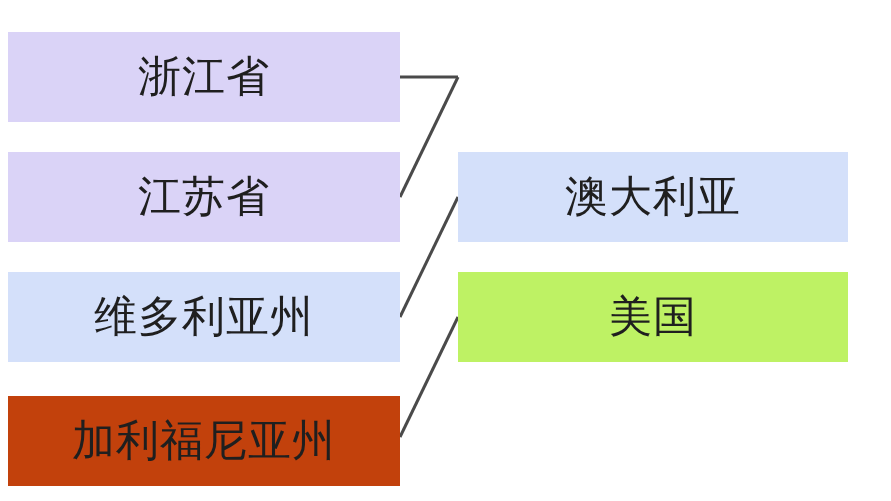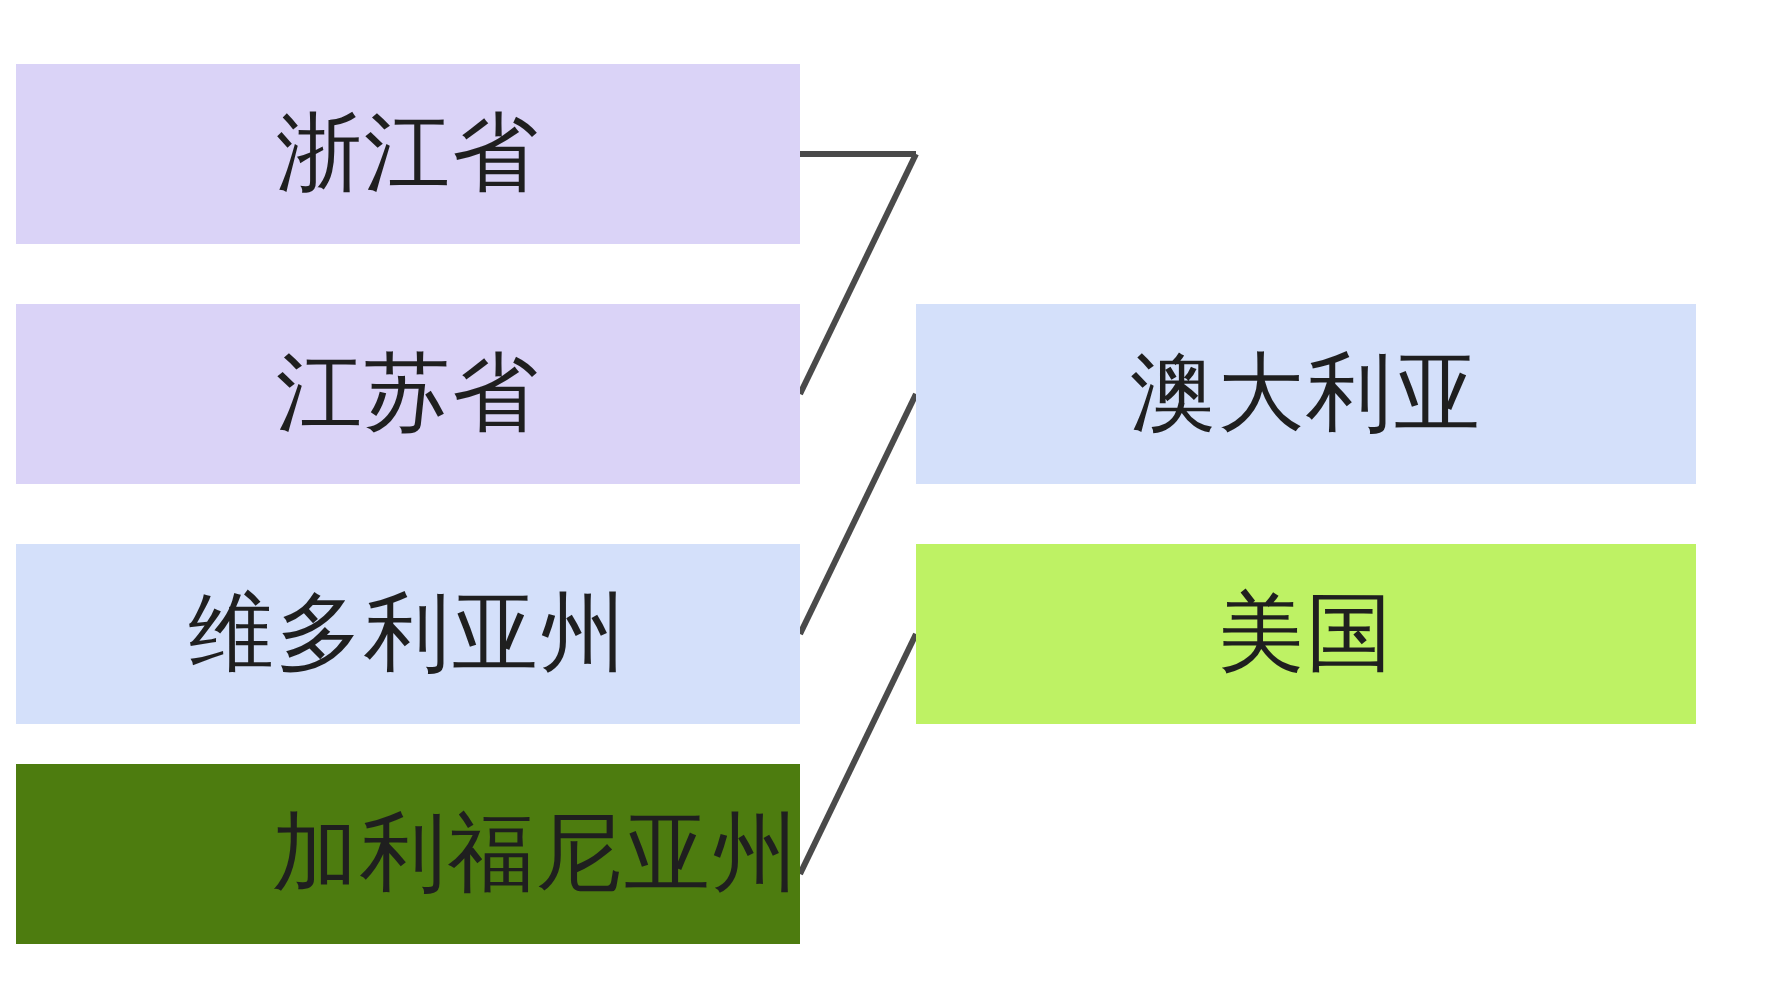--- a/index.html
+++ b/index.html
@@ -58,21 +58,21 @@
   </div>
 
   <div class="box left-col" style="top: 128px; background: rgb(218, 211, 247);">
     <span class="label">江苏省</span>
   </div>
 
   <div class="box left-col" style="top: 248px; background: rgb(212, 224, 250); text-align: center;">
     <span class="label">维多利亚州</span>
   </div>
 
-  <div class="box left-col" style="top: 358px; background: #4d7c0f; justify-content: flex-end;">
+  <div class="box left-col" style="top: 372px; background: #c2410c;">
     <span class="label">加利福尼亚州</span>
   </div>
 
 
   <div class="box right-col" style="top: 128px; background: rgb(212, 224, 250);">
     <span class="label">澳大利亚</span>
   </div>
 
   <div class="box right-col" style="top: 248px; background: #bef264;">
     <span class="label">美国</span>

